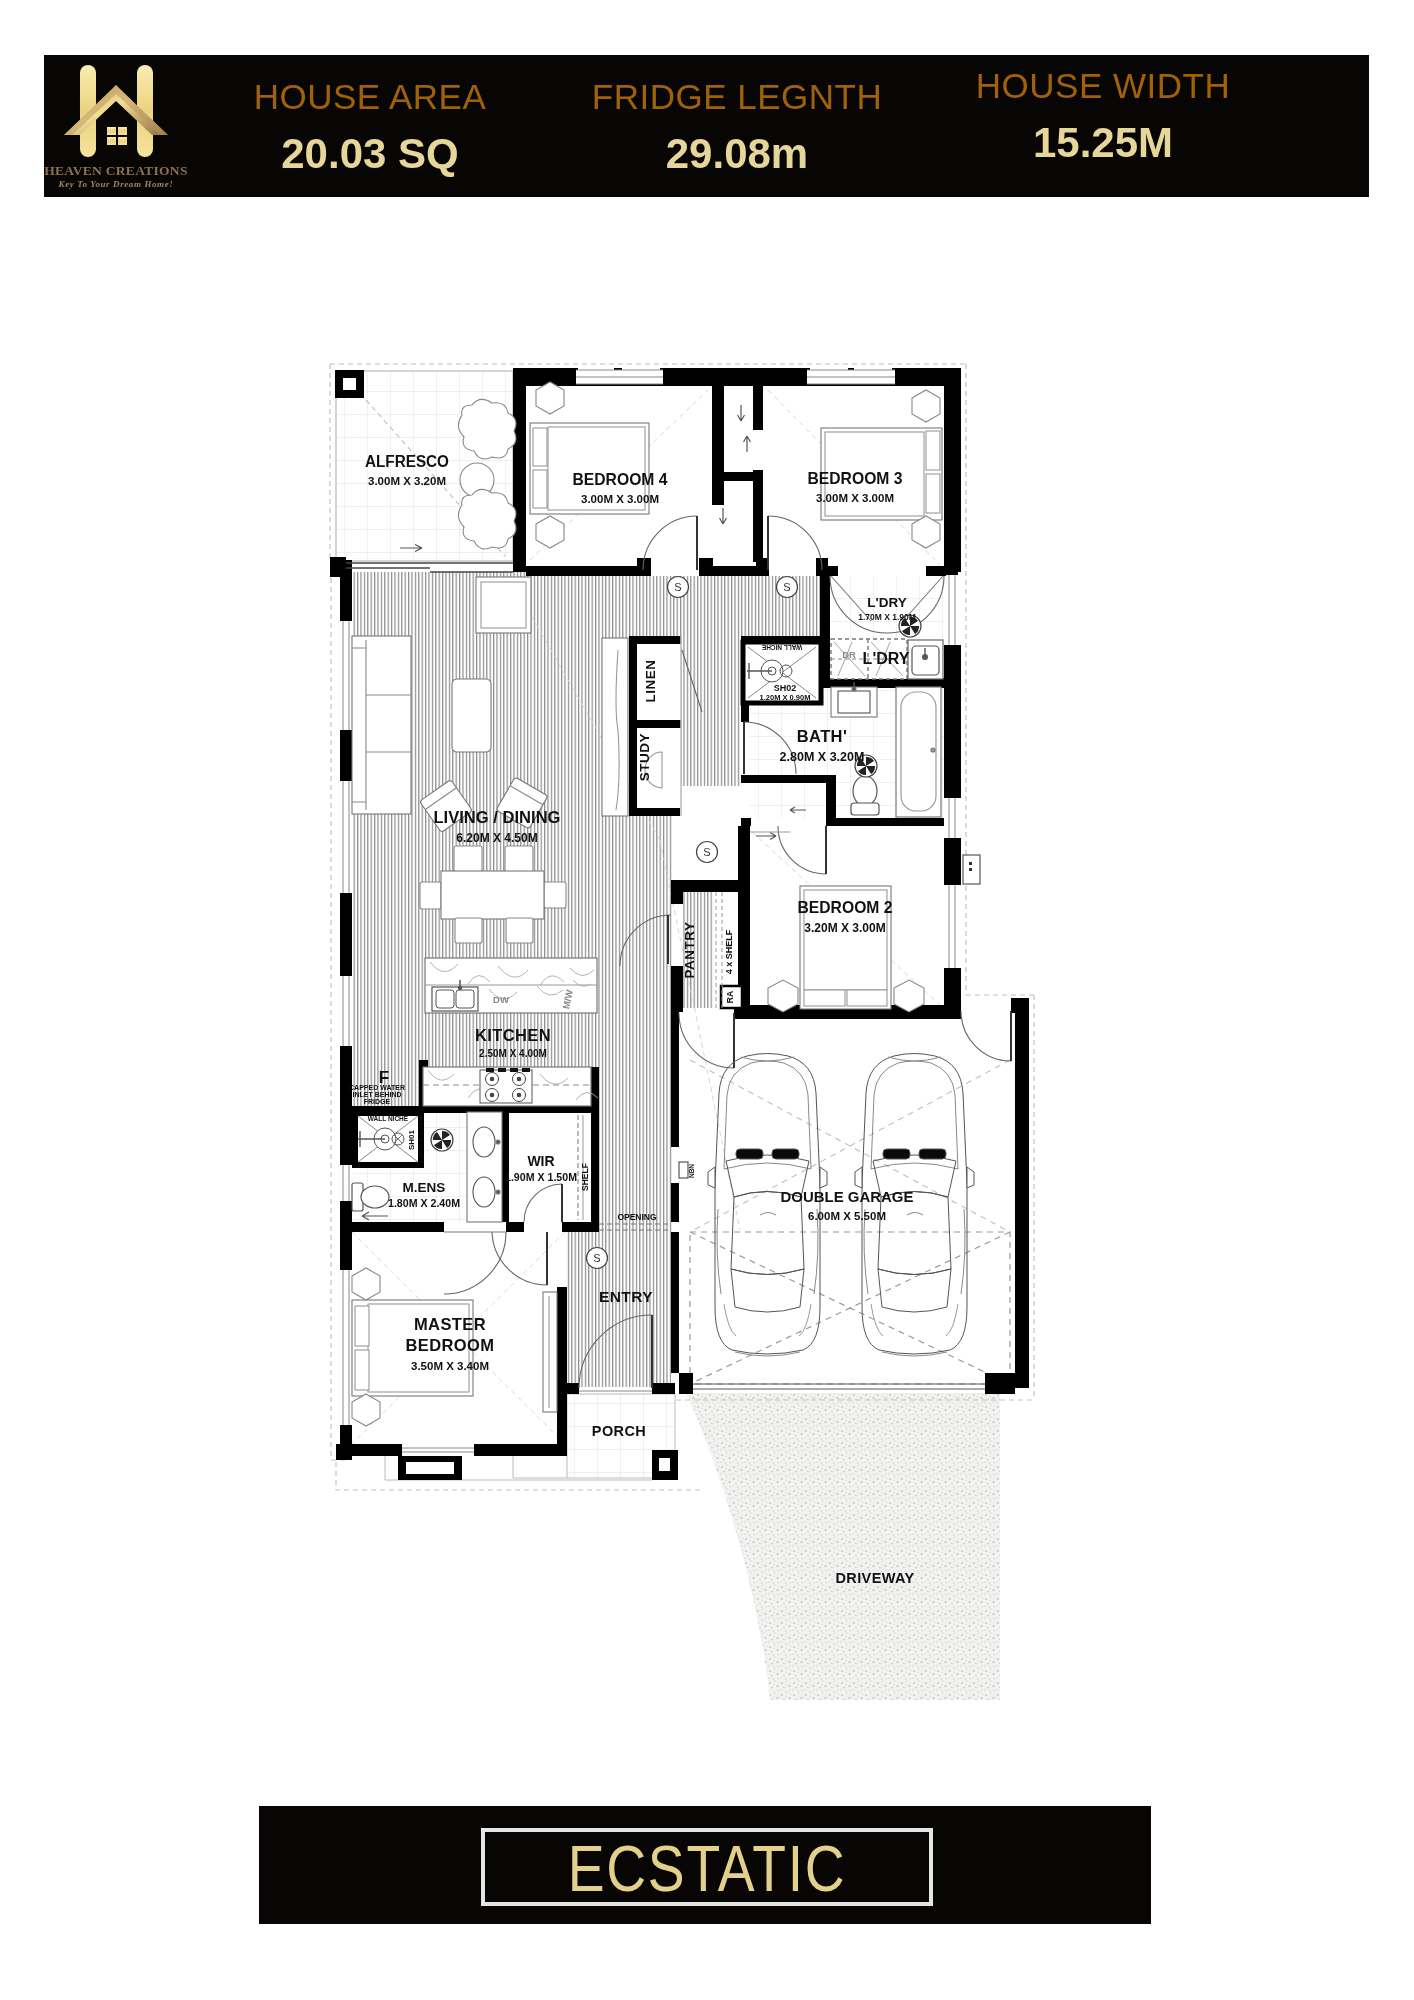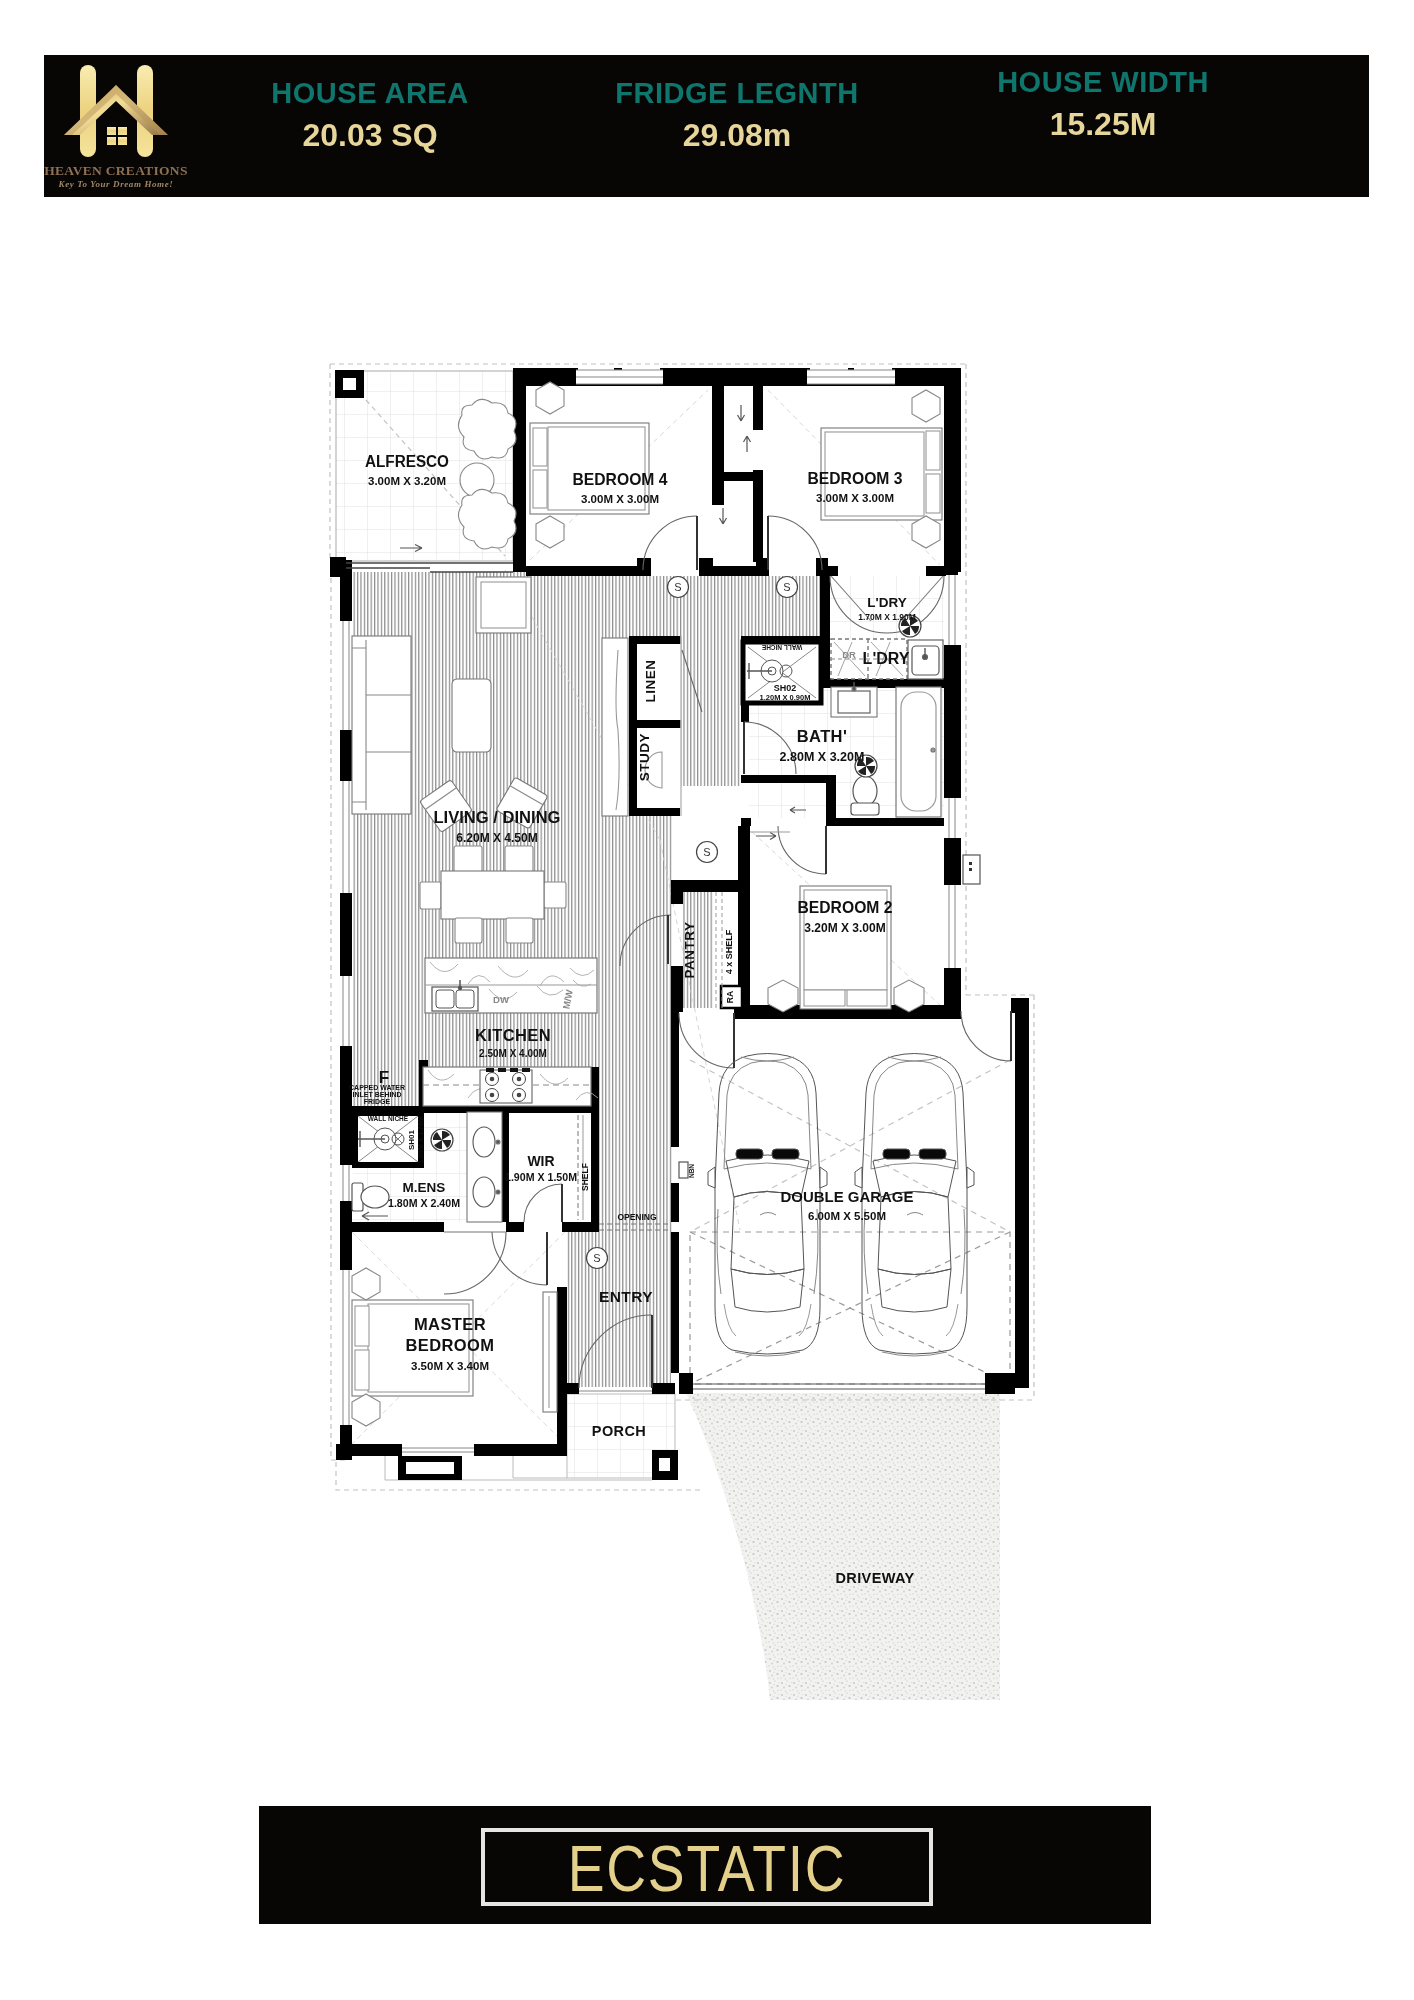--- a/index.html
+++ b/index.html
@@ -1,20 +1,20 @@
 <!DOCTYPE html>
 <html><head>
 <meta charset="utf-8">
 <style>
   html,body{margin:0;padding:0;background:#fff;}
   body{width:1414px;height:2000px;position:relative;font-family:"Liberation Sans",sans-serif;}
   .hdr{position:absolute;left:44px;top:55px;width:1325px;height:142px;background:#080605;}
   .hcol{position:absolute;text-align:center;}
-  .ht{color:#0f766e;font-weight:bold;font-size:29px;letter-spacing:0.5px;}
-  .hv{color:#e7d69a;font-weight:bold;font-size:32px;margin-top:7px;}
+  .ht{color:#a16207;font-weight:normal;font-size:35px;letter-spacing:0.5px;}
+  .hv{color:#e7d69a;font-weight:bold;font-size:42px;margin-top:13px;}
   .ftr{position:absolute;left:259px;top:1806px;width:892px;height:118px;background:#080605;}
   .fbox{position:absolute;left:222px;top:22px;width:444px;height:70px;border:4px solid #e5e5e5;text-align:center;}
   .ftxt{color:#e2d08b;font-size:65px;letter-spacing:2px;line-height:74px;transform:scaleX(0.85);transform-origin:50% 50%;}
 </style>
 </head>
 <body>
 
 <div class="hdr">
 
   <div class="hcol" style="left:146px;top:22px;width:360px;">

